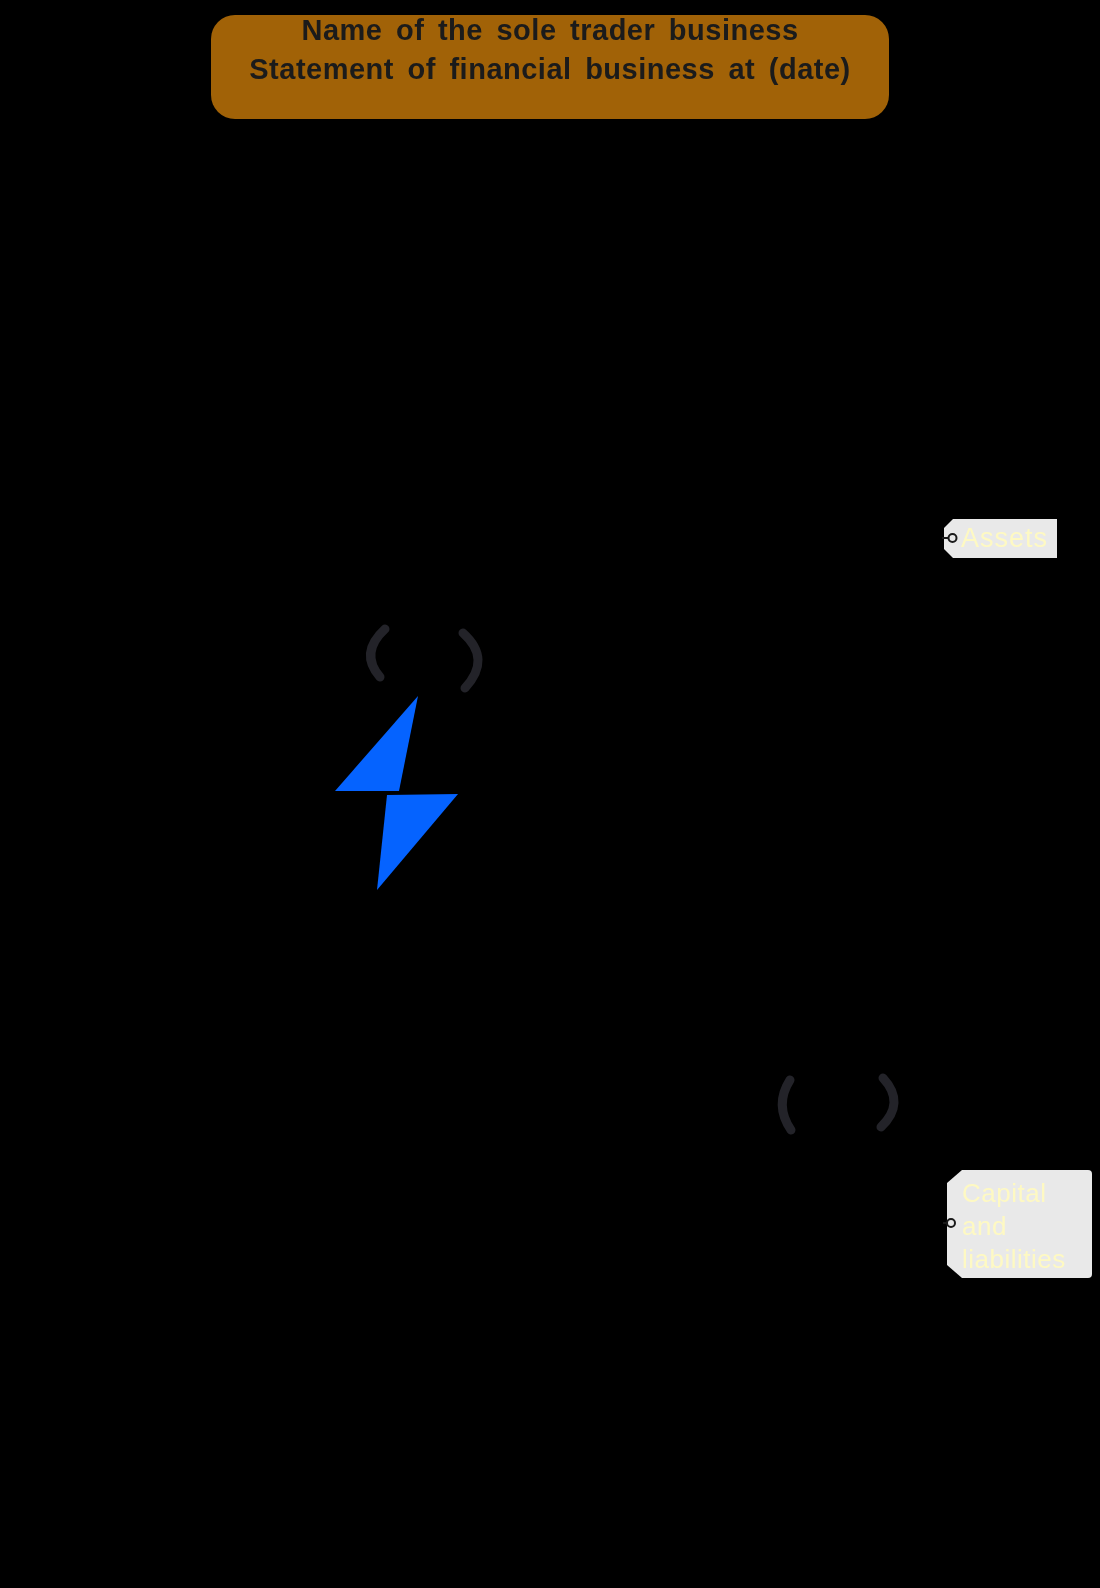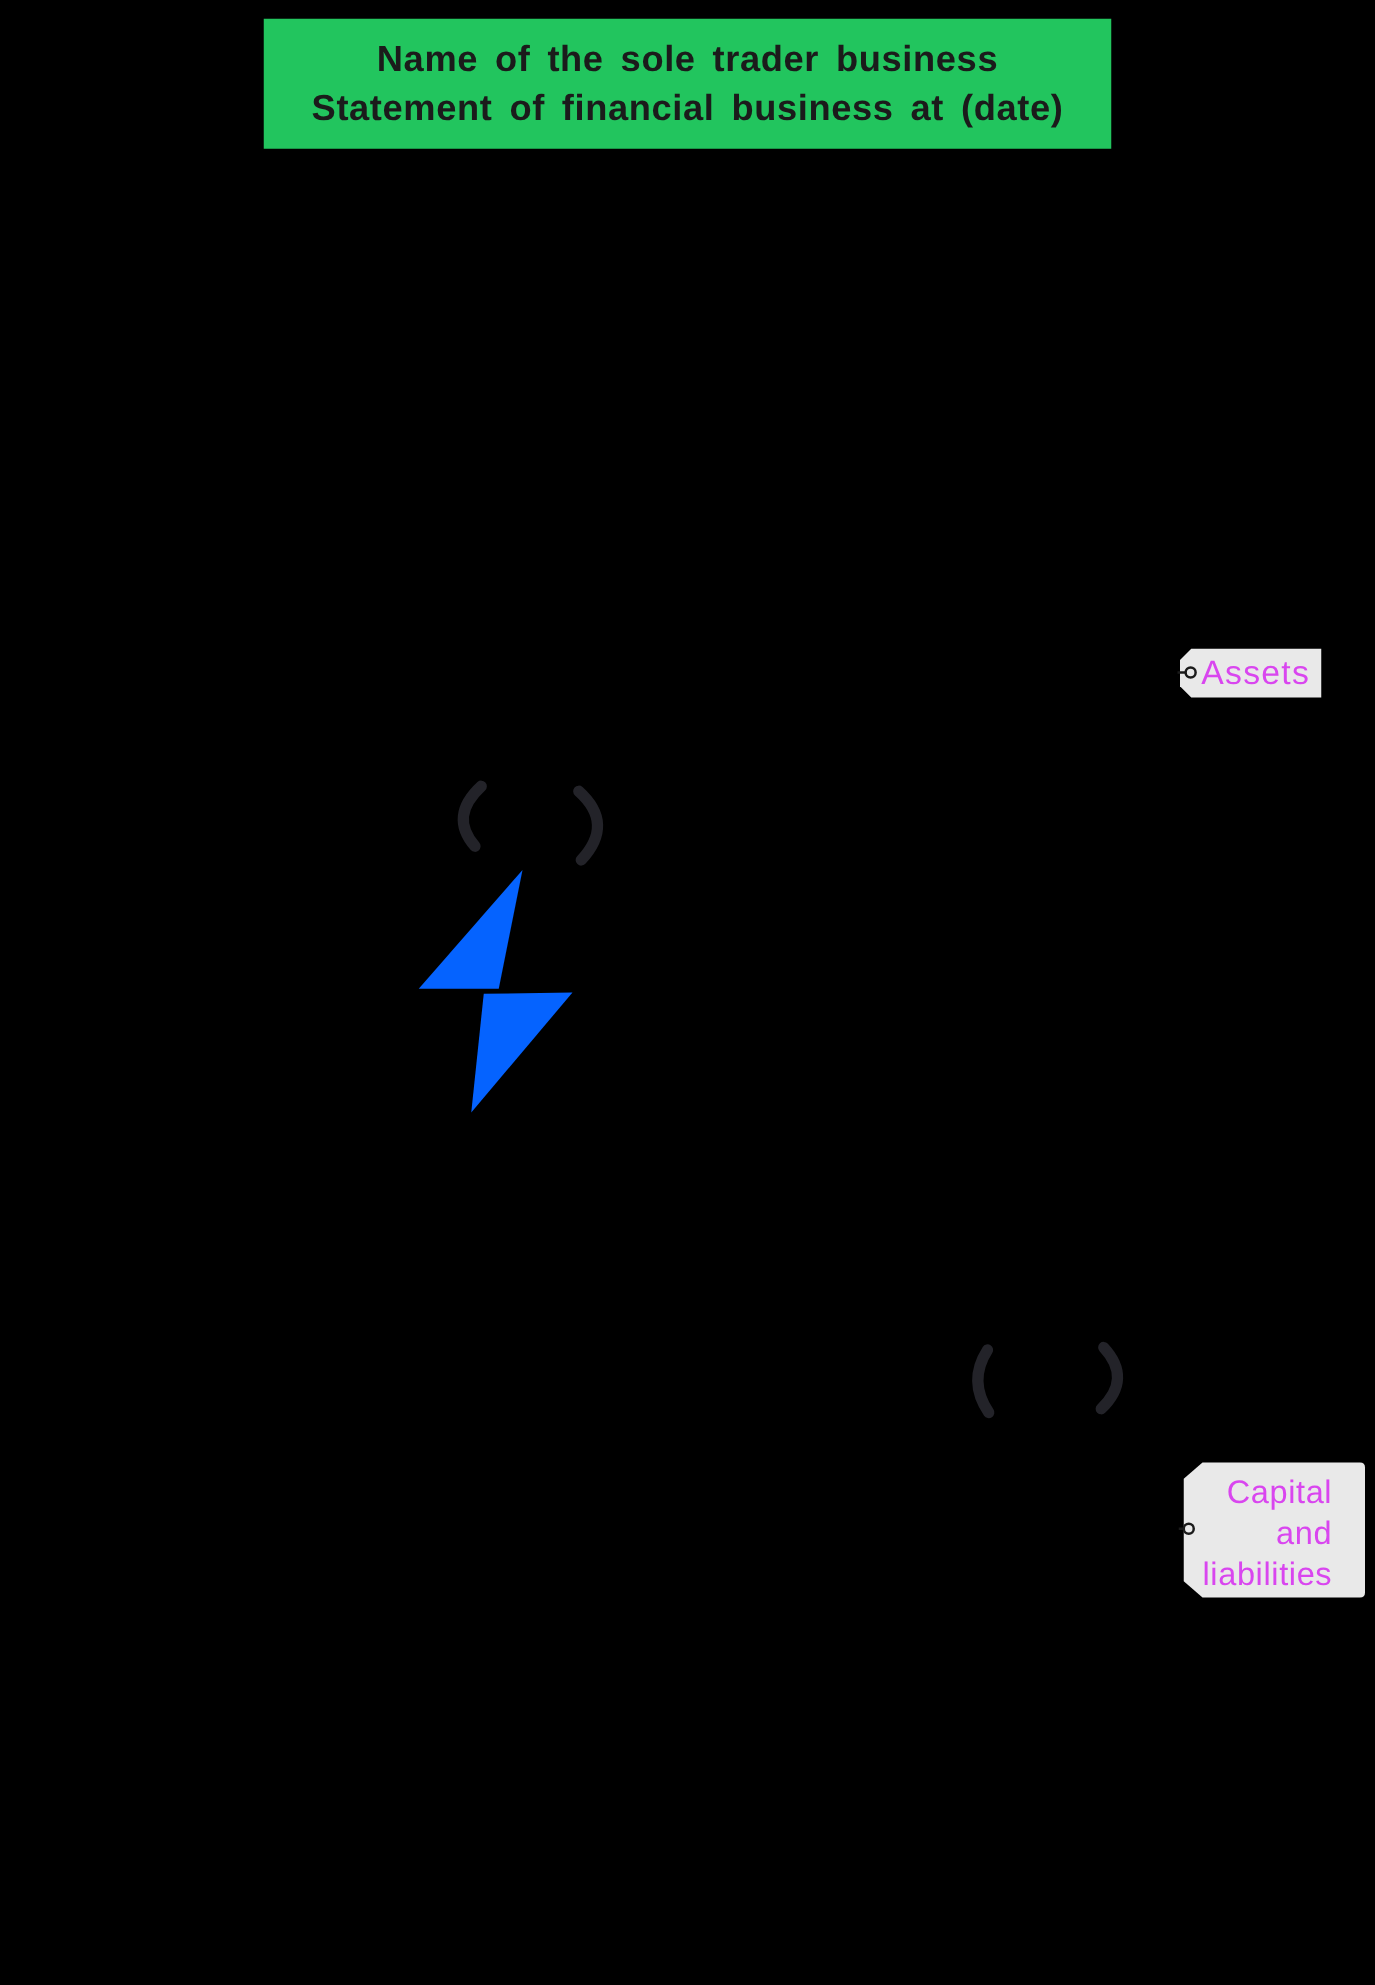--- a/index.html
+++ b/index.html
@@ -22,58 +22,58 @@
     width: 1100px;
     height: 1588px;
     pointer-events: none;
   }
   .title-box {
     position: absolute;
     left: 211px;
     top: 15px;
     width: 678px;
     height: 104px;
-    background: #22c55e;
+    background: #a16207;
     box-sizing: border-box;
     display: flex;
     flex-direction: column;
     align-items: center;
-    justify-content: center;
+    justify-content: flex-start;
     row-gap: 9px;
+    border-radius: 24px;
   }
   .title-line {
     font-size: 29px;
     line-height: 30px;
     font-weight: bold;
     letter-spacing: 0.5px;
     word-spacing: 5px;
     color: #1B1B1B;
     white-space: nowrap;
   }
   .tag-label {
     position: absolute;
-    color: #d946ef;
+    color: #fef9c3;
     white-space: nowrap;
   }
   .assets-label {
     left: 961px;
     top: 524px;
     height: 29px;
     display: flex;
     align-items: center;
     font-size: 27px;
     letter-spacing: 1px;
   }
   .capital-label {
     left: 962px;
     top: 1177px;
     font-size: 26px;
     line-height: 33px;
     letter-spacing: 0.5px;
-    text-align: right;
   }
   .paren {
     fill: none;
     stroke-width: 9;
     stroke-linecap: round;
   }
   .tag-hole {
     stroke: #1B1B1B;
     stroke-width: 2;
   }

